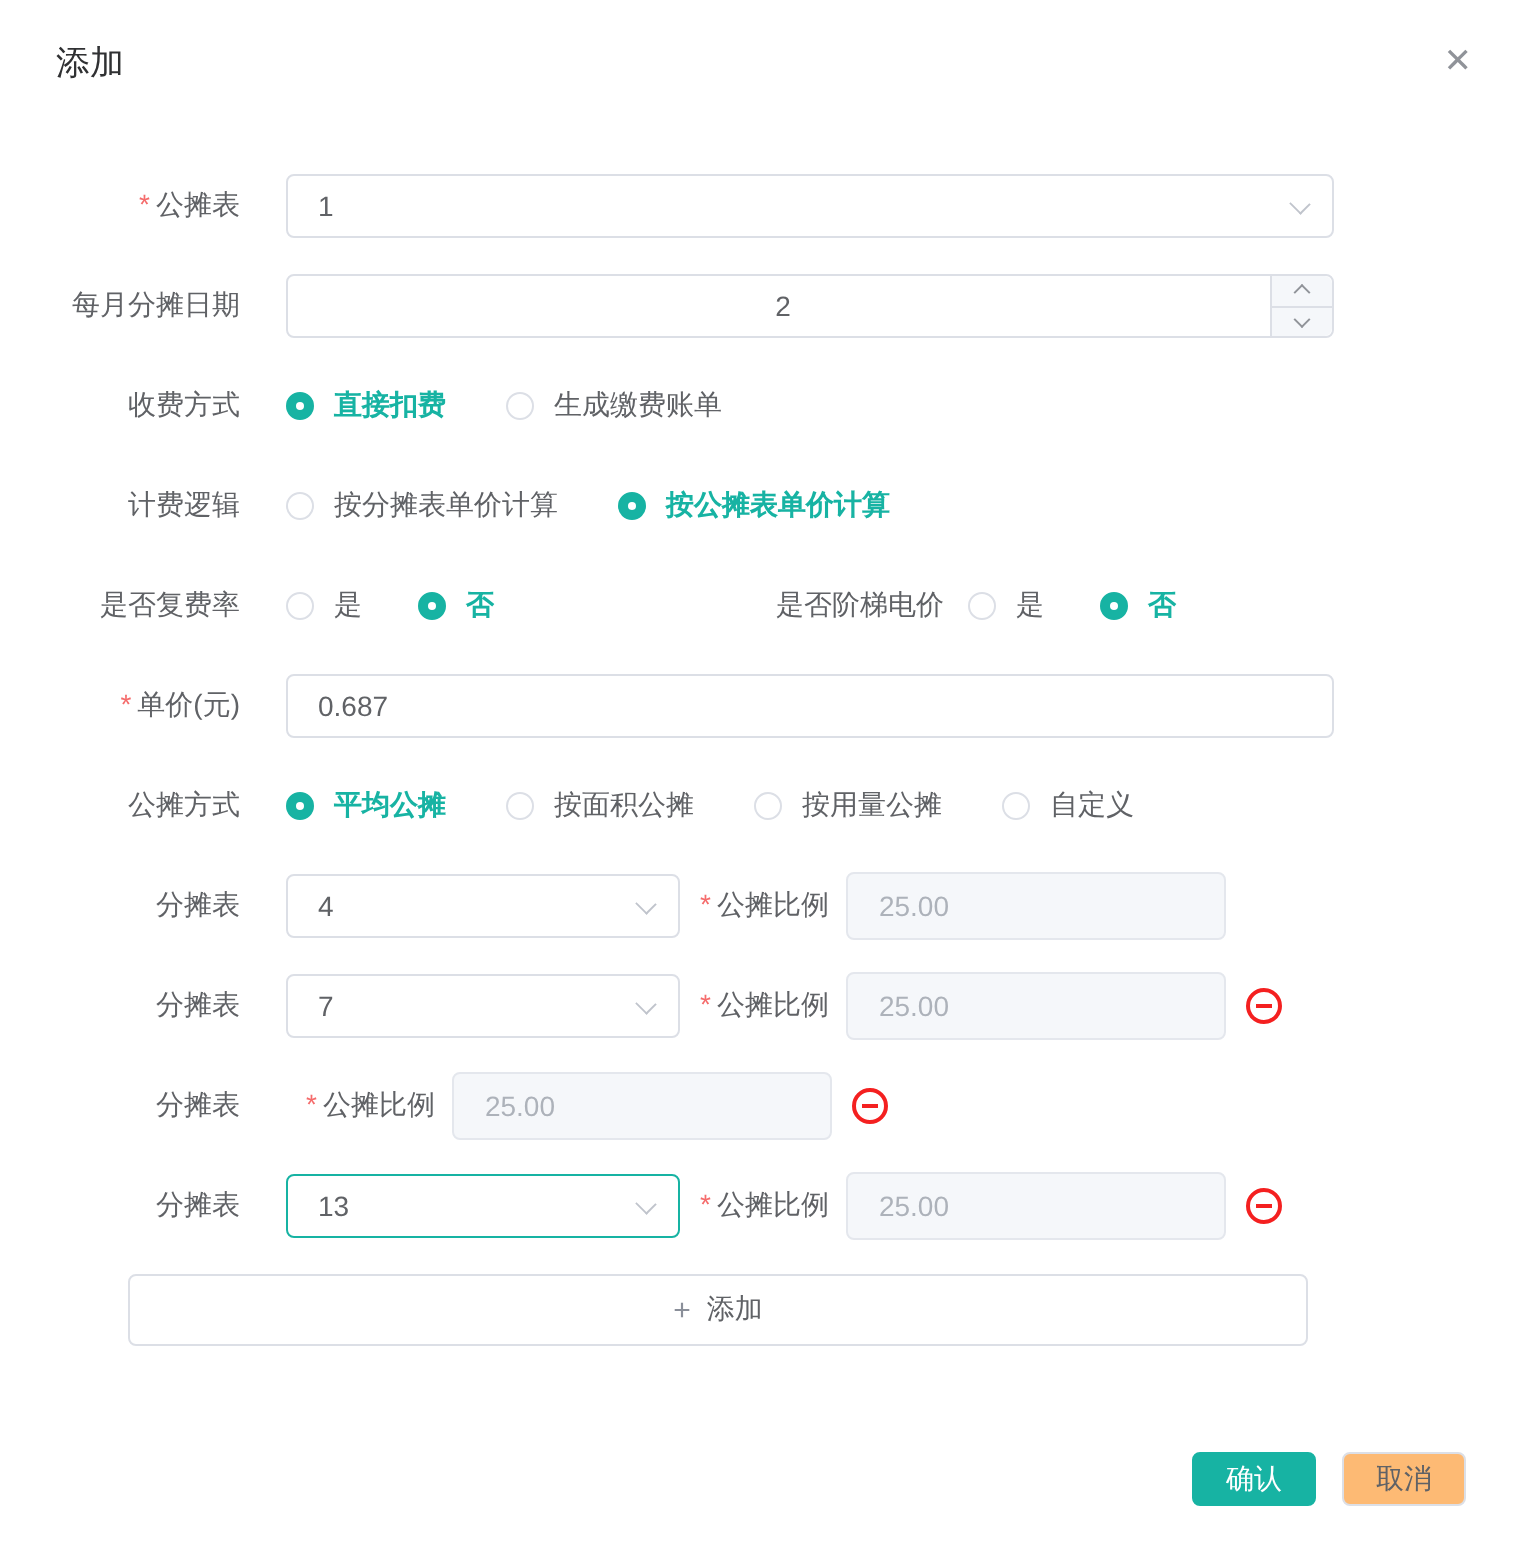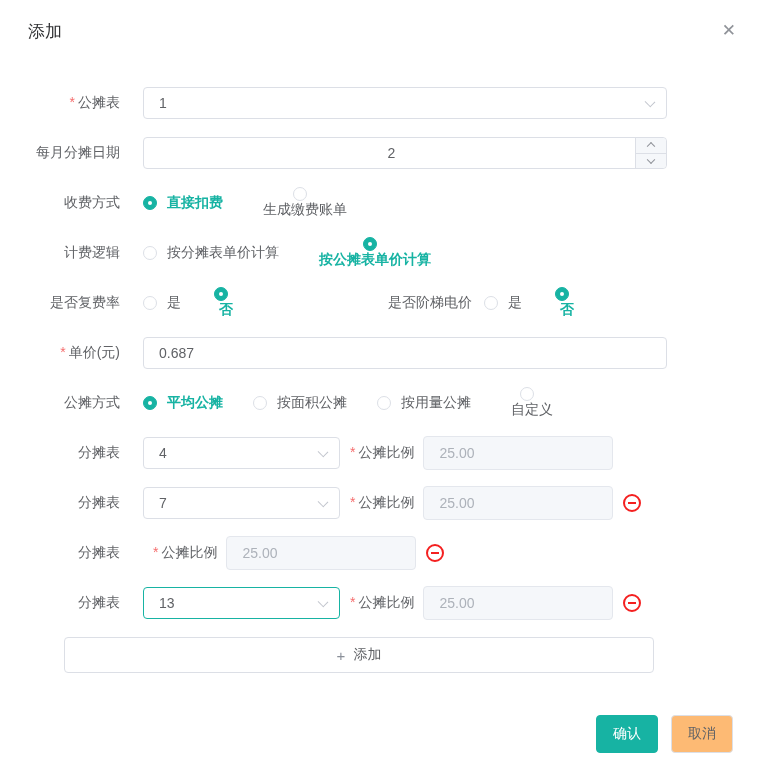--- a/index.html
+++ b/index.html
@@ -34,37 +34,37 @@
   .text-input{padding:0 15px;width:524px;}
   .num-wrap{position:relative;width:524px;}
   .num-input{width:100%;text-align:center;padding:0 42px 0 15px;}
   .spinner{position:absolute;right:1px;top:1px;width:31px;height:30px;border-left:1px solid var(--border);border-radius:0 4px 4px 0;overflow:hidden;display:flex;flex-direction:column;}
   .spin-btn{flex:1;background:var(--disabled-bg);border:none;cursor:pointer;position:relative;}
   .spin-btn + .spin-btn{border-top:1px solid var(--border);}
   .spin-arrow{position:absolute;left:50%;top:50%;width:6px;height:6px;border-right:1.3px solid #909399;border-bottom:1.3px solid #909399;}
   .spin-arrow.up{transform:translate(-50%,-30%) rotate(-135deg);}
   .spin-arrow.down{transform:translate(-50%,-70%) rotate(45deg);}
   .radio-opt{display:inline-flex;align-items:center;cursor:pointer;margin-right:30px;}
-  .radio-opt:last-child{margin-right:0;flex-direction:column;}
+  .radio-opt:last-child{margin-right:0;}
   .radio{width:14px;height:14px;border-radius:50%;border:1px solid var(--border);background:#fff;position:relative;flex-shrink:0;}
   .radio.checked{background:var(--accent);border-color:var(--accent);}
   .radio.checked::after{content:"";position:absolute;left:50%;top:50%;width:4px;height:4px;background:#fff;border-radius:50%;transform:translate(-50%,-50%);}
   .radio-label{margin-left:10px;color:var(--text);}
   .radio-opt.selected .radio-label{color:var(--accent);font-weight:bold;}
   .group-fixed{width:245px;display:flex;align-items:center;}
   .inline-label{color:var(--text);margin-right:12px;white-space:nowrap;}
   .alloc-select{width:197px;}
   .alloc-label{margin-left:10px;white-space:nowrap;}
   .alloc-input{width:190px;margin-left:9px;padding:16px 15px;background:var(--disabled-bg);border-color:var(--disabled-border);color:var(--disabled-text);}
   .minus-btn{width:18px;height:18px;margin-left:10px;border-radius:50%;border:2px solid var(--danger);background:#fff;position:relative;cursor:pointer;flex-shrink:0;}
   .minus-btn::after{content:"";position:absolute;left:3px;right:3px;top:50%;height:2px;margin-top:-1px;background:var(--danger);}
   .add-row{margin:2px 0 0 64px;width:590px;height:36px;border:1px solid var(--border);border-radius:4px;background:#fff;color:var(--text);font-size:14px;font-family:inherit;cursor:pointer;display:flex;align-items:center;justify-content:center;}
   .plus-icon{margin-right:8px;color:#8a8f99;font-size:15px;}
   .footer{position:absolute;right:25px;bottom:27px;display:flex;gap:13px;}
-  .btn{height:38px;padding:0 16px;border-radius:4px;font-size:14px;font-family:inherit;cursor:pointer;}
+  .btn{height:27px;padding:0 16px;border-radius:4px;font-size:14px;font-family:inherit;cursor:pointer;}
   .btn-primary{background:var(--accent);border:1px solid var(--accent);color:#fff;}
   .btn-default{background:#fdba74;border:1px solid var(--border);color:var(--text);font-family:Liberation Serif, serif;}
 </style>
 </head>
 <body>
 
 <div class="dialog">
   <div class="dialog-header">
     <span class="dialog-title">添加</span>
   </div>

